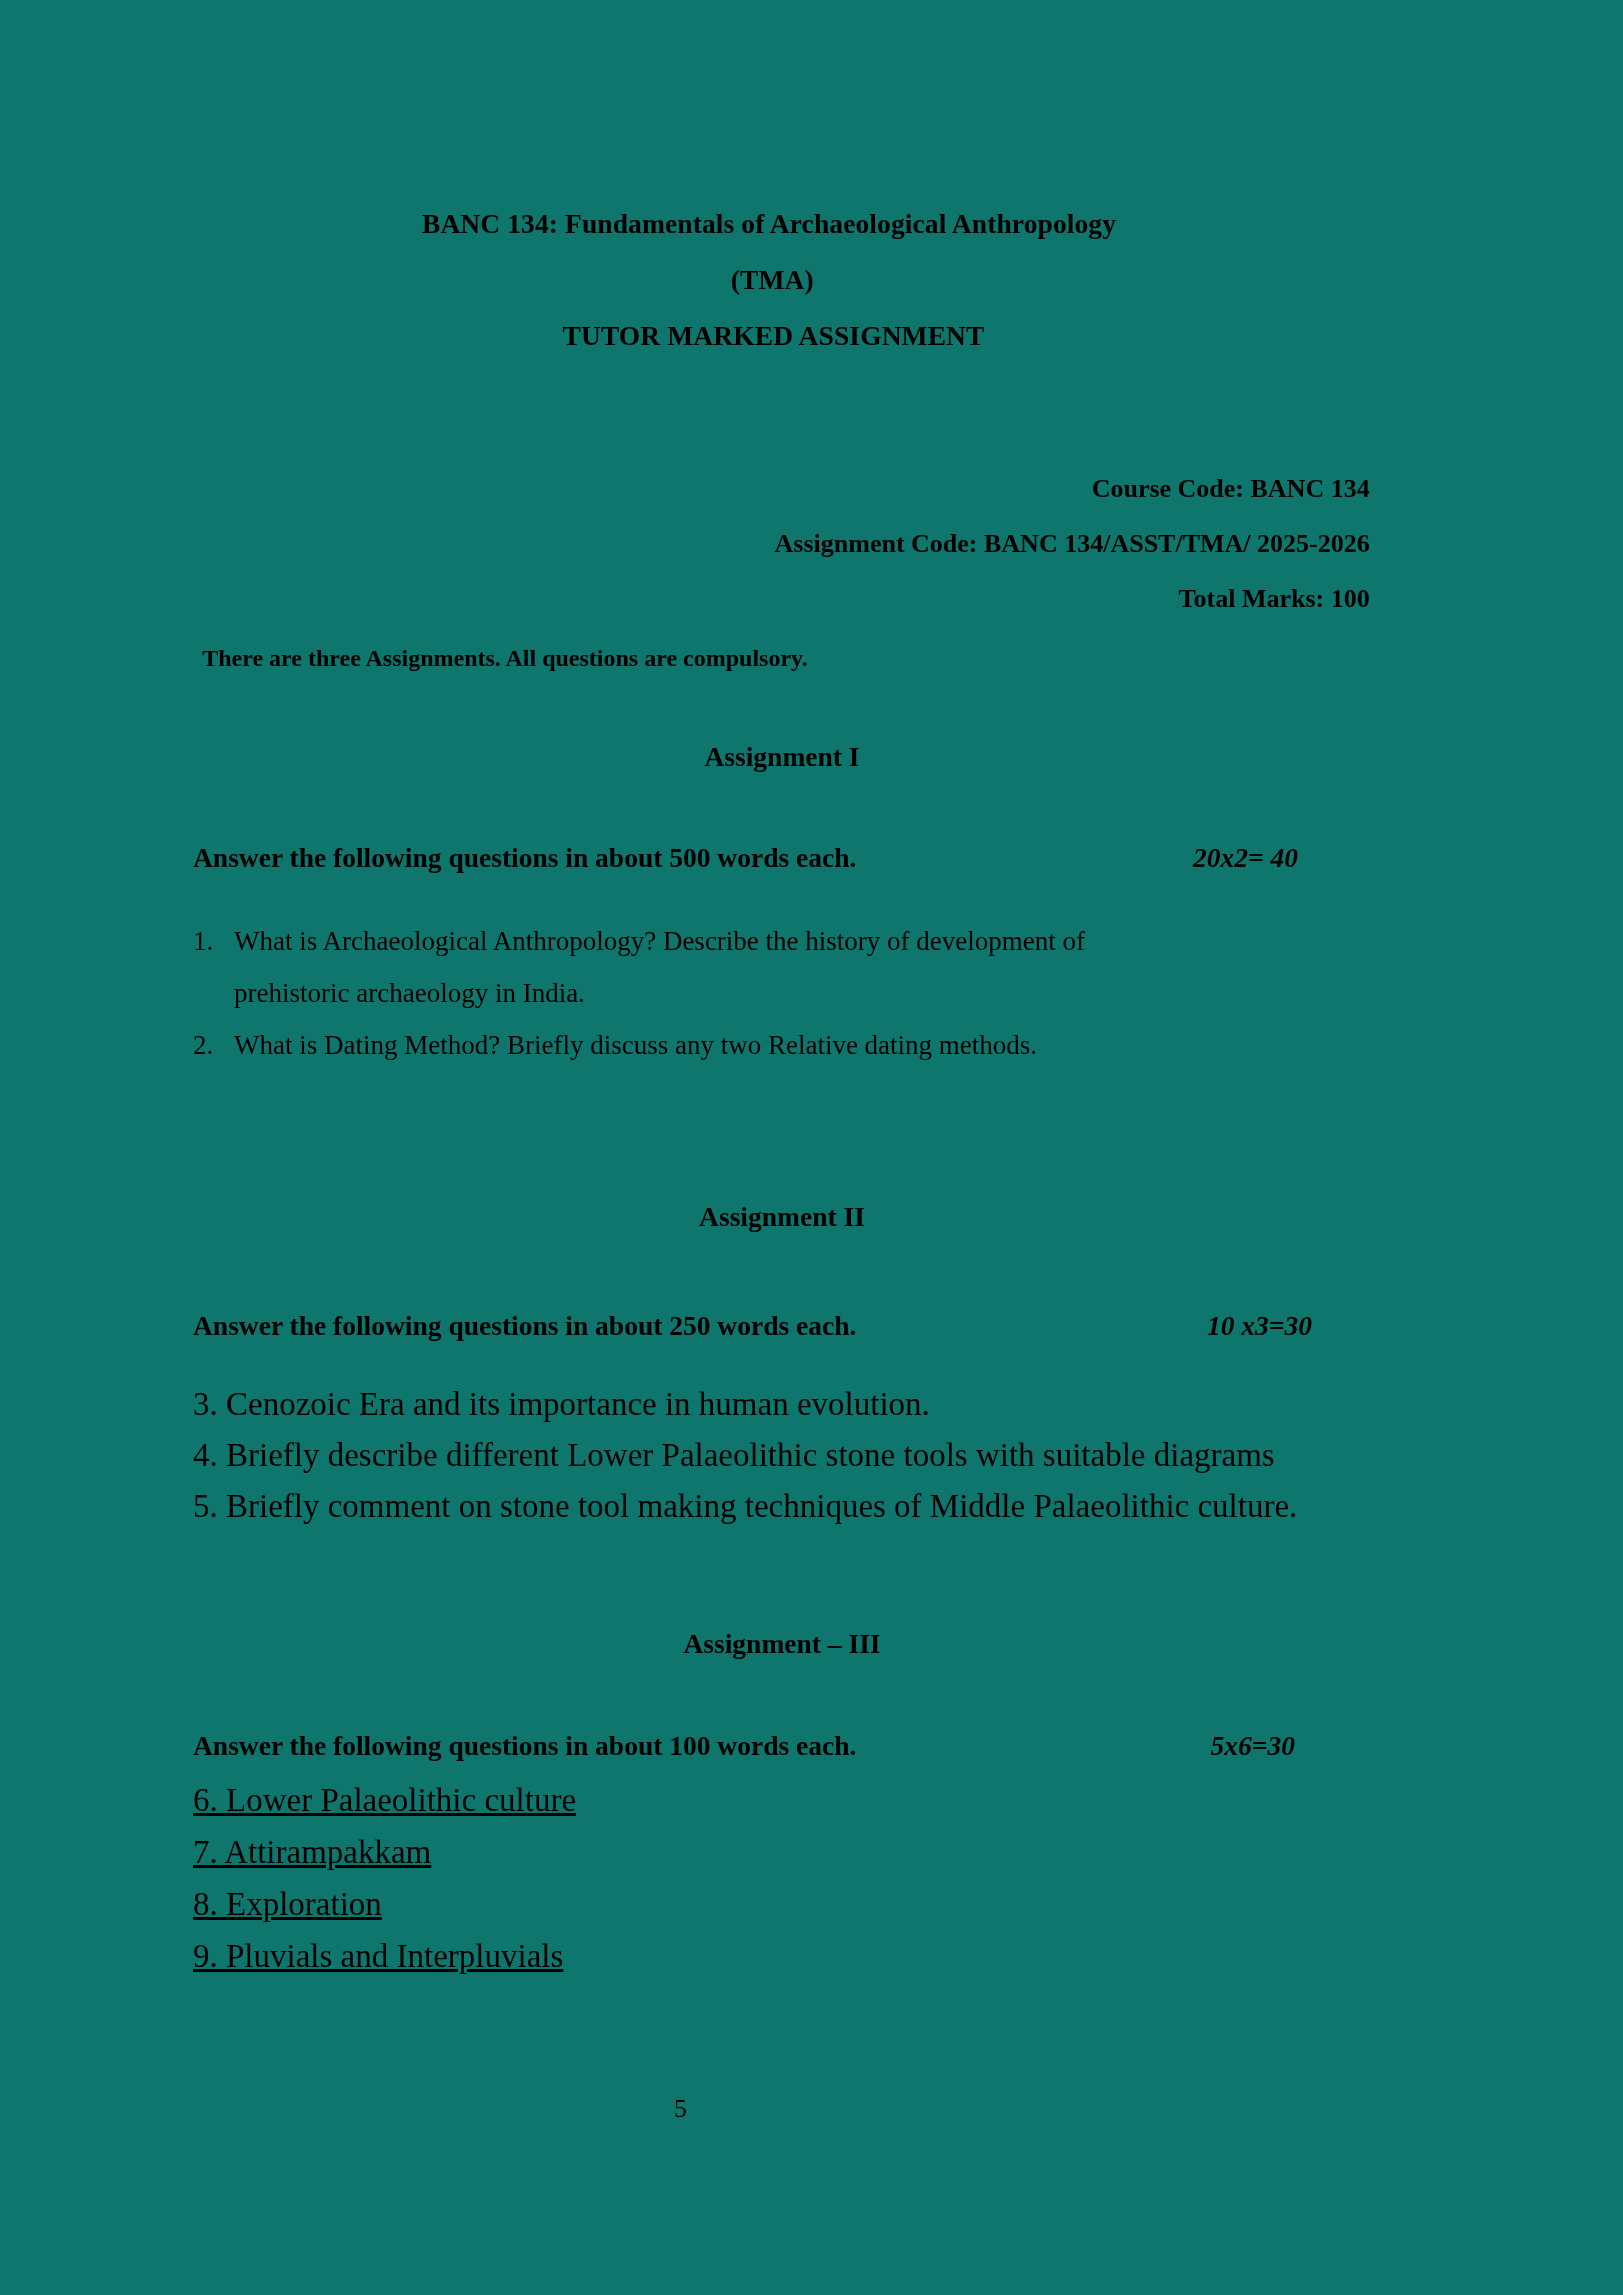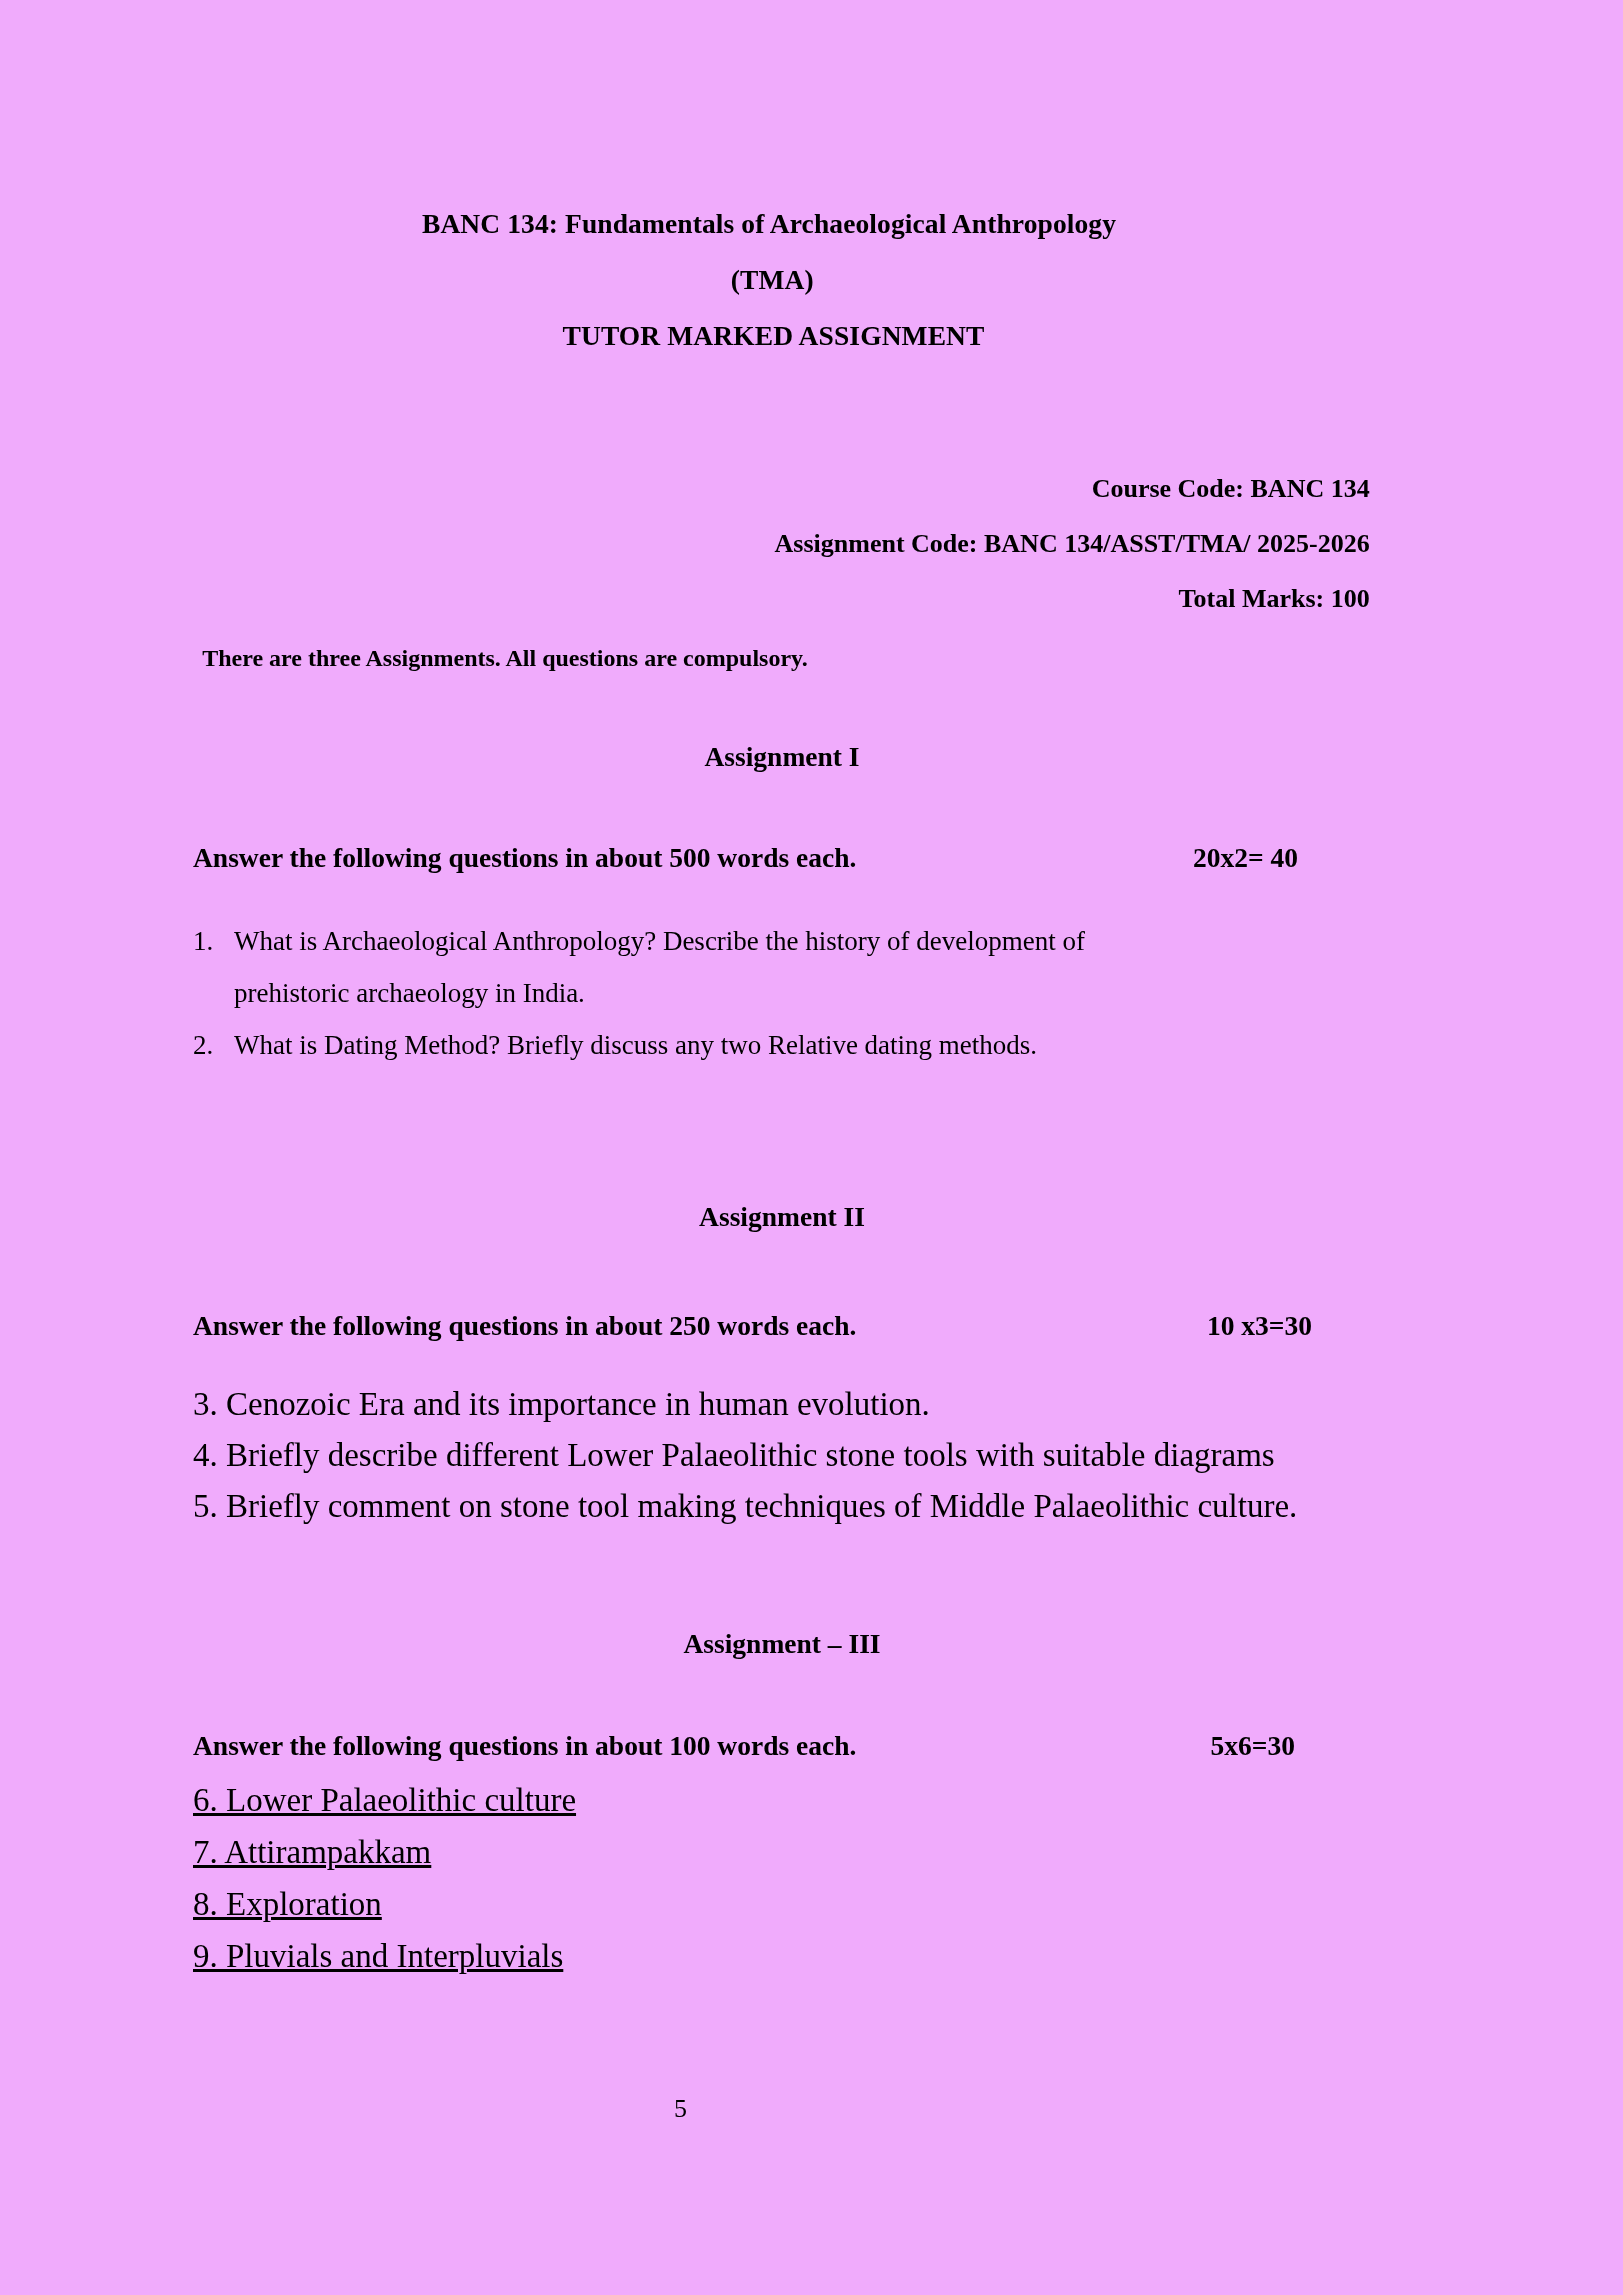--- a/index.html
+++ b/index.html
@@ -8,21 +8,21 @@
     background: #ffffff;
   }
   body {
     font-family: "Liberation Serif", "DejaVu Serif", serif;
     color: #000000;
   }
   .page {
     position: relative;
     width: 1623px;
     height: 2295px;
-    background: #f0abfc;
+    background: #0f766e;
     box-sizing: border-box;
     padding: 0;
     overflow: hidden;
   }
   .content {
     position: absolute;
     left: 193px;
     top: 0;
     width: 1178px;
   }
@@ -82,20 +82,21 @@
     font-size: 27.5px;
     line-height: 39px;
   }
   .d1-gap { margin-top: 62px; gap: 40px; }
   .d2-gap { margin-top: 70px; }
   .d3-gap { margin-top: 63px; }
   .directive .text { flex: 0 0 auto; }
   .directive .marks {
     margin-left: auto;
     padding-right: 15.7px;
+    font-style: italic;
   }
   .directive .marks.m1 { padding-right: 73px; }
   .directive .marks.m2 { padding-right: 59px; }
   .directive .marks.m3 { padding-right: 76px; }
 
   
   .qlist {
     margin: 0;
     padding: 0;
     list-style: none;

